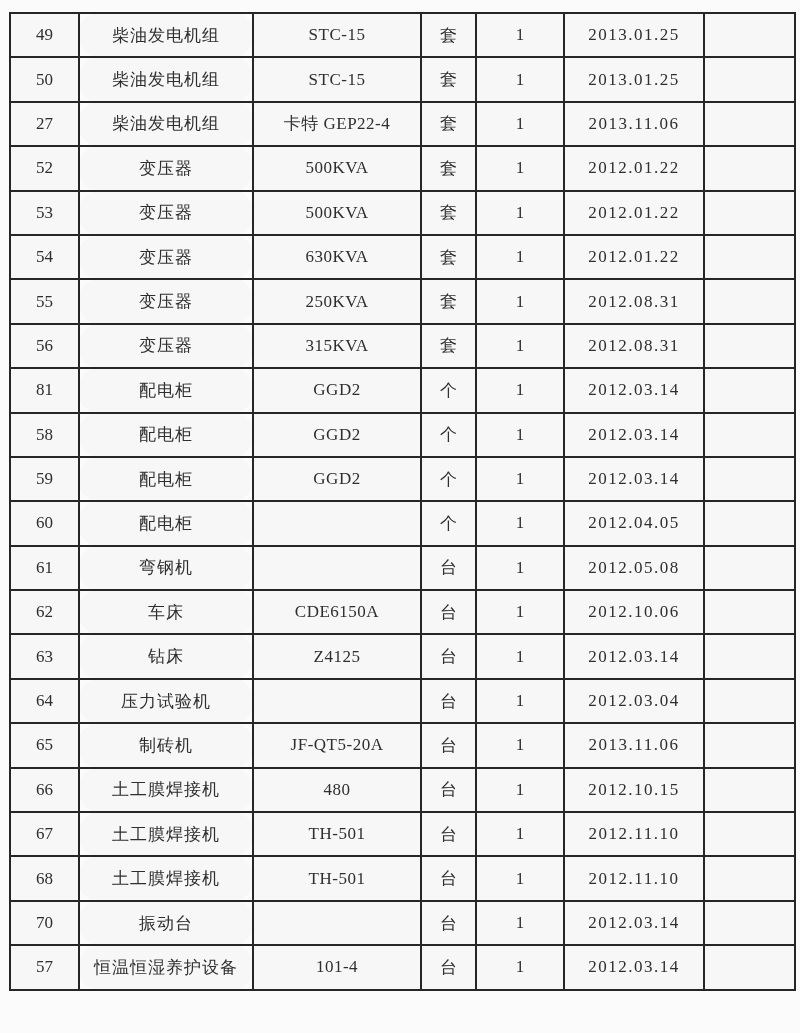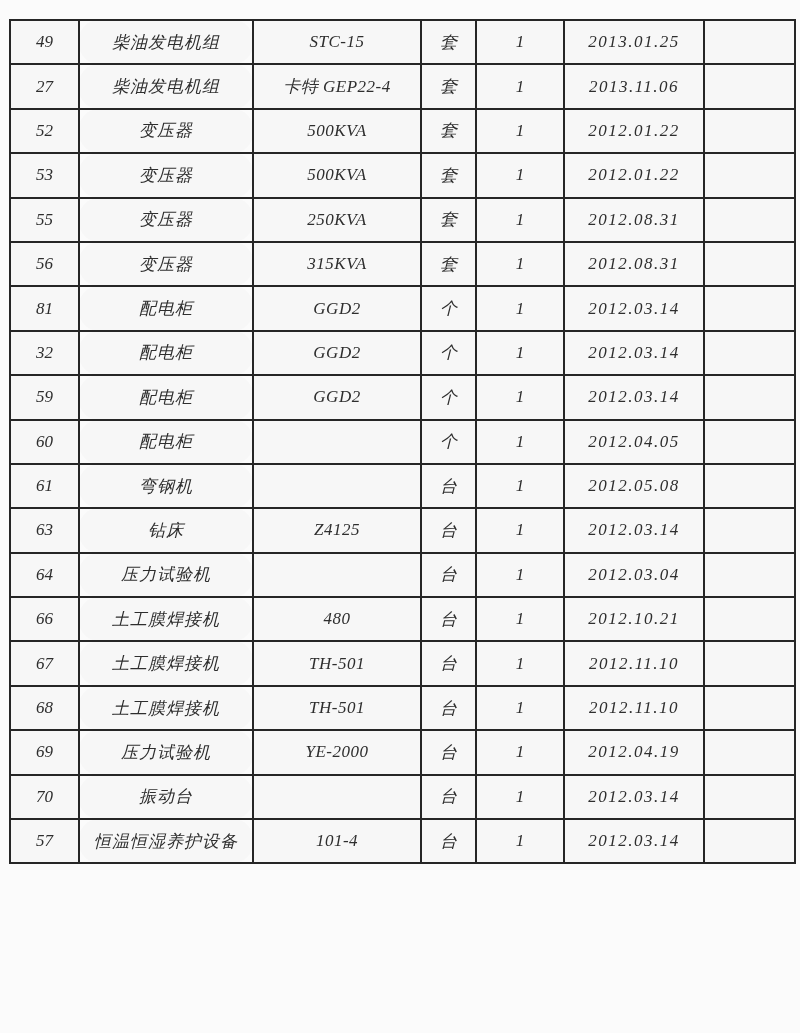--- a/index.html
+++ b/index.html
@@ -13,25 +13,24 @@
   .page {
     position: relative;
     width: 800px;
     height: 1033px;
     background: #fbfbfb;
     overflow: hidden;
   }
   table.equipment-table {
     position: absolute;
     left: 9px;
-    top: 19px;
+    top: 12px;
     border-collapse: collapse;
     table-layout: fixed;
     border: 2px solid #d946ef;
-    font-style: italic;
   }
   table.equipment-table td {
     border: 2px solid #262626;
     height: 42.4px;
     padding: 0 2px;
     text-align: center;
     vertical-align: middle;
     font-size: 17px;
     color: #2e2e2e;
     background: #f7f7f7;
@@ -70,20 +69,29 @@
         <tr>
           <td class="col-number">49</td>
           <td class="col-name">柴油发电机组</td>
           <td class="col-model">STC-15</td>
           <td class="col-unit">套</td>
           <td class="col-quantity">1</td>
           <td class="col-date">2013.01.25</td>
           <td class="col-remark"></td>
         </tr>
         <tr>
+          <td class="col-number">50</td>
+          <td class="col-name">柴油发电机组</td>
+          <td class="col-model">STC-15</td>
+          <td class="col-unit">套</td>
+          <td class="col-quantity">1</td>
+          <td class="col-date">2013.01.25</td>
+          <td class="col-remark"></td>
+        </tr>
+        <tr>
           <td class="col-number">27</td>
           <td class="col-name">柴油发电机组</td>
           <td class="col-model">卡特 GEP22-4</td>
           <td class="col-unit">套</td>
           <td class="col-quantity">1</td>
           <td class="col-date">2013.11.06</td>
           <td class="col-remark"></td>
         </tr>
         <tr>
           <td class="col-number">52</td>
@@ -97,20 +105,29 @@
         <tr>
           <td class="col-number">53</td>
           <td class="col-name">变压器</td>
           <td class="col-model">500KVA</td>
           <td class="col-unit">套</td>
           <td class="col-quantity">1</td>
           <td class="col-date">2012.01.22</td>
           <td class="col-remark"></td>
         </tr>
         <tr>
+          <td class="col-number">54</td>
+          <td class="col-name">变压器</td>
+          <td class="col-model">630KVA</td>
+          <td class="col-unit">套</td>
+          <td class="col-quantity">1</td>
+          <td class="col-date">2012.01.22</td>
+          <td class="col-remark"></td>
+        </tr>
+        <tr>
           <td class="col-number">55</td>
           <td class="col-name">变压器</td>
           <td class="col-model">250KVA</td>
           <td class="col-unit">套</td>
           <td class="col-quantity">1</td>
           <td class="col-date">2012.08.31</td>
           <td class="col-remark"></td>
         </tr>
         <tr>
           <td class="col-number">56</td>
@@ -124,21 +141,21 @@
         <tr>
           <td class="col-number">81</td>
           <td class="col-name">配电柜</td>
           <td class="col-model">GGD2</td>
           <td class="col-unit">个</td>
           <td class="col-quantity">1</td>
           <td class="col-date">2012.03.14</td>
           <td class="col-remark"></td>
         </tr>
         <tr>
-          <td class="col-number">32</td>
+          <td class="col-number">58</td>
           <td class="col-name">配电柜</td>
           <td class="col-model">GGD2</td>
           <td class="col-unit">个</td>
           <td class="col-quantity">1</td>
           <td class="col-date">2012.03.14</td>
           <td class="col-remark"></td>
         </tr>
         <tr>
           <td class="col-number">59</td>
           <td class="col-name">配电柜</td>
@@ -157,20 +174,29 @@
           <td class="col-date">2012.04.05</td>
           <td class="col-remark"></td>
         </tr>
         <tr>
           <td class="col-number">61</td>
           <td class="col-name">弯钢机</td>
           <td class="col-model"></td>
           <td class="col-unit">台</td>
           <td class="col-quantity">1</td>
           <td class="col-date">2012.05.08</td>
+          <td class="col-remark"></td>
+        </tr>
+        <tr>
+          <td class="col-number">62</td>
+          <td class="col-name">车床</td>
+          <td class="col-model">CDE6150A</td>
+          <td class="col-unit">台</td>
+          <td class="col-quantity">1</td>
+          <td class="col-date">2012.10.06</td>
           <td class="col-remark"></td>
         </tr>
         <tr>
           <td class="col-number">63</td>
           <td class="col-name">钻床</td>
           <td class="col-model">Z4125</td>
           <td class="col-unit">台</td>
           <td class="col-quantity">1</td>
           <td class="col-date">2012.03.14</td>
           <td class="col-remark"></td>
@@ -178,53 +204,53 @@
         <tr>
           <td class="col-number">64</td>
           <td class="col-name">压力试验机</td>
           <td class="col-model"></td>
           <td class="col-unit">台</td>
           <td class="col-quantity">1</td>
           <td class="col-date">2012.03.04</td>
           <td class="col-remark"></td>
         </tr>
         <tr>
+          <td class="col-number">65</td>
+          <td class="col-name">制砖机</td>
+          <td class="col-model">JF-QT5-20A</td>
+          <td class="col-unit">台</td>
+          <td class="col-quantity">1</td>
+          <td class="col-date">2013.11.06</td>
+          <td class="col-remark"></td>
+        </tr>
+        <tr>
           <td class="col-number">66</td>
           <td class="col-name">土工膜焊接机</td>
           <td class="col-model">480</td>
           <td class="col-unit">台</td>
           <td class="col-quantity">1</td>
-          <td class="col-date">2012.10.21</td>
+          <td class="col-date">2012.10.15</td>
           <td class="col-remark"></td>
         </tr>
         <tr>
           <td class="col-number">67</td>
           <td class="col-name">土工膜焊接机</td>
           <td class="col-model">TH-501</td>
           <td class="col-unit">台</td>
           <td class="col-quantity">1</td>
           <td class="col-date">2012.11.10</td>
           <td class="col-remark"></td>
         </tr>
         <tr>
           <td class="col-number">68</td>
           <td class="col-name">土工膜焊接机</td>
           <td class="col-model">TH-501</td>
           <td class="col-unit">台</td>
           <td class="col-quantity">1</td>
           <td class="col-date">2012.11.10</td>
-          <td class="col-remark"></td>
-        </tr>
-        <tr>
-          <td class="col-number">69</td>
-          <td class="col-name">压力试验机</td>
-          <td class="col-model">YE-2000</td>
-          <td class="col-unit">台</td>
-          <td class="col-quantity">1</td>
-          <td class="col-date">2012.04.19</td>
           <td class="col-remark"></td>
         </tr>
         <tr>
           <td class="col-number">70</td>
           <td class="col-name">振动台</td>
           <td class="col-model"></td>
           <td class="col-unit">台</td>
           <td class="col-quantity">1</td>
           <td class="col-date">2012.03.14</td>
           <td class="col-remark"></td>

